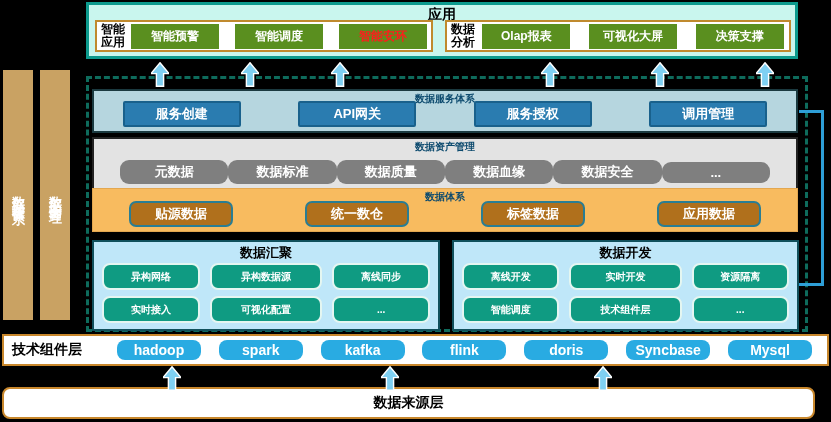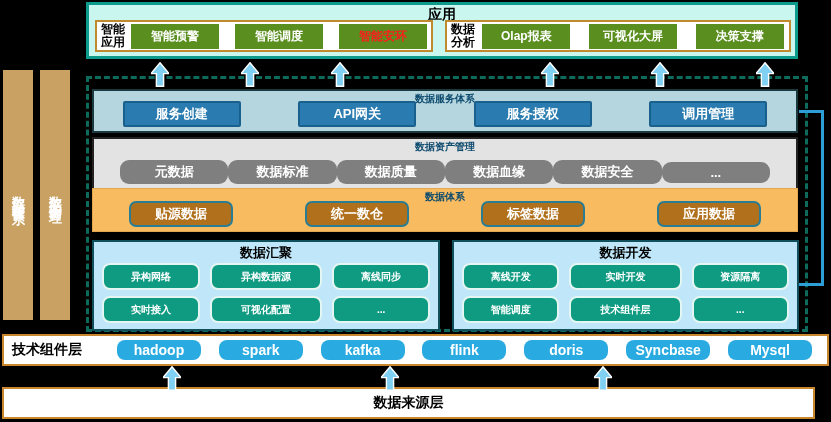--- a/index.html
+++ b/index.html
@@ -73,21 +73,21 @@
 
   
   .hband{position:absolute;left:2px;background:#fff;border:2px solid #c8872c;
          box-sizing:border-box;display:flex;align-items:center;z-index:2;}
   .tech{top:334px;width:827px;height:32px;}
   .tech-label{margin-left:8px;width:96px;font-size:14px;font-weight:bold;color:#000;}
   .tech-buttons{flex:1;display:flex;justify-content:space-around;align-items:center;
                 margin-right:6px;}
   .btn-azure{min-width:84px;text-align:center;background:#29abe2;border-radius:8px;
              color:#fff;font-size:14px;font-weight:bold;padding:2px 8px;box-sizing:border-box;}
-  .source{top:387px;width:813px;height:32px;justify-content:center;}
+  .source{top:387px;width:813px;height:32px;justify-content:center;border-radius:8px;}
   .source-label{font-size:14px;font-weight:bold;color:#000;}
 
   
   .arrow{position:absolute;width:18px;height:25px;z-index:3;}
   .watermark{position:absolute;right:1px;top:398px;color:#f97316;font-size:12px;z-index:4;margin-top:31px;}
 </style>
 </head>
 <body>
 
 <div class="stage">

